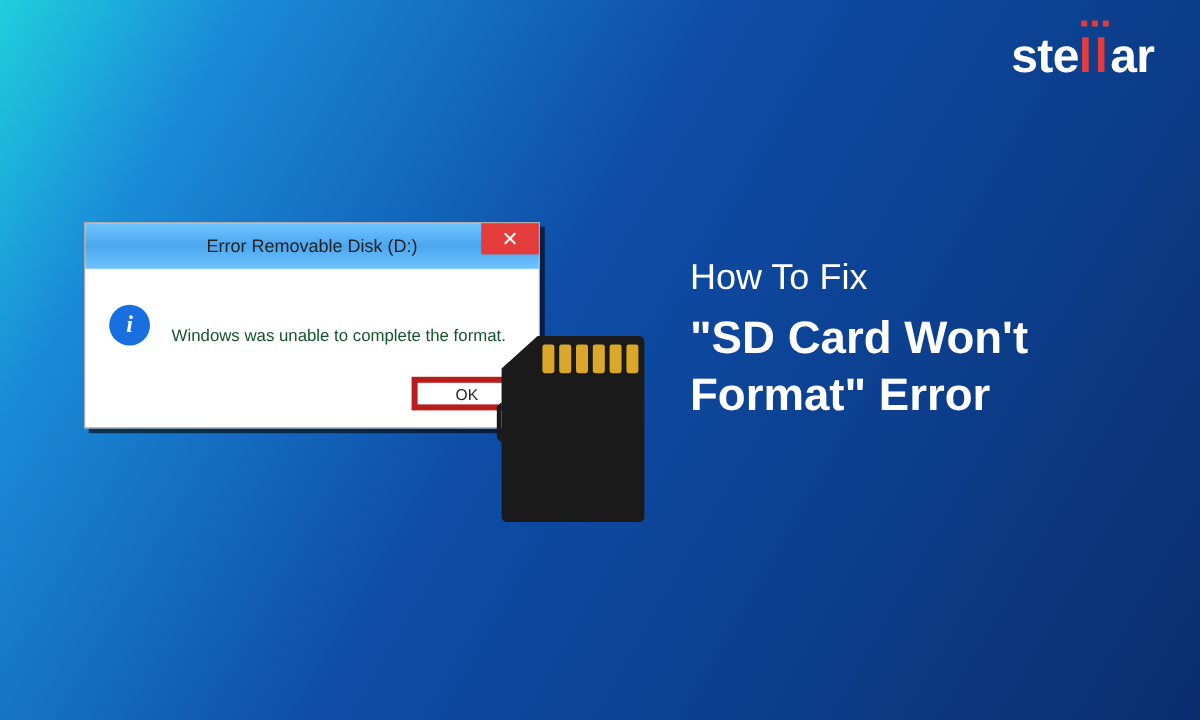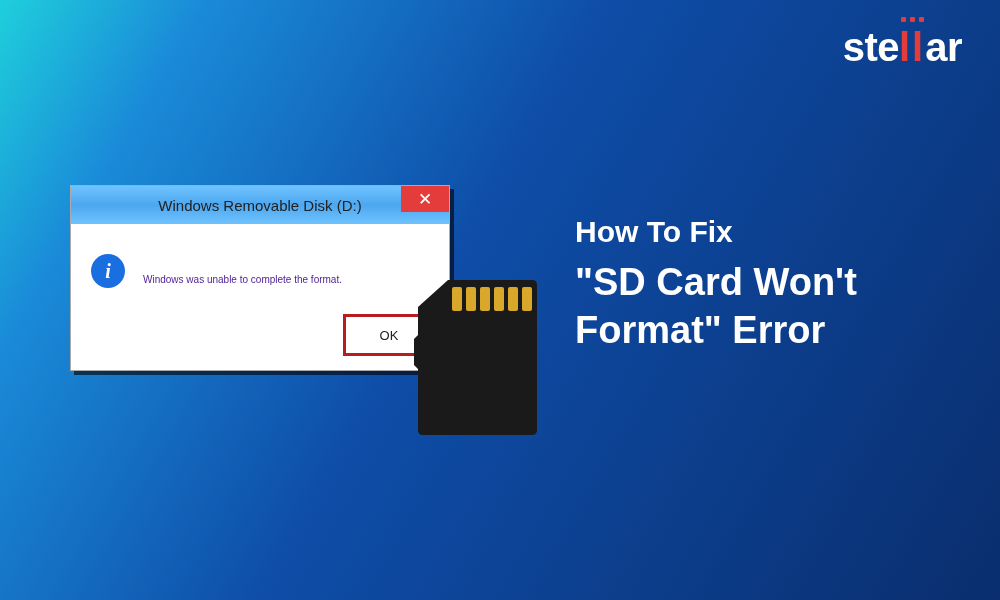--- a/index.html
+++ b/index.html
@@ -84,34 +84,34 @@
     }
     .info-icon {
       width: 34px; height: 34px;
       border-radius: 50%;
       background: #1a6fe0;
       display: flex; align-items: center; justify-content: center;
       color: #fff; font-family: Georgia, serif; font-style: italic; font-weight: bold; font-size: 20px;
       flex-shrink: 0;
     }
     .dialog-msg {
-      font-size: 10px;
-      color: #4c1d95;
+      font-size: 14px;
+      color: #14532d;
       margin-top: 16px;
     }
     .dialog-buttons {
       display: flex;
       justify-content: flex-end;
       padding: 0 14px 14px 0;
     }
     .ok-btn {
       min-width: 92px;
-      height: 42px;
+      height: 28px;
       background: #fff;
-      border: 3px solid #b91c1c;
+      border: 5px solid #b91c1c;
       font-size: 13px;
       color: #222;
       cursor: pointer;
       font-family: inherit;
     }
     .sdcard {
       position: absolute;
       left: 410px;
       top: 275px;
       width: 135px;
@@ -120,21 +120,21 @@
     .headline {
       position: absolute;
       left: 575px;
       top: 215px;
       width: 400px;
       color: #fff;
       font-family: Arial, Helvetica, sans-serif;
     }
     .headline .line1 {
       font-size: 30px;
-      font-weight: 700;
+      font-weight: 400;
       margin-bottom: 10px;
     }
     .headline .line2 {
       font-size: 38px;
       font-weight: 800;
       line-height: 1.25;
     }
   </style>
 </head>
 <body>
@@ -143,21 +143,21 @@
   <div class="dots">
       <span></span>
       <span></span>
       <span></span>
     </div>
   <span>ste</span><span class="ll">ll</span><span>ar</span>
 </div>
 
 <div class="dialog">
   <div class="titlebar">
-    <span class="titlebar-text">Windows Removable Disk (D:)</span>
+    <span class="titlebar-text">Error Removable Disk (D:)</span>
     <div class="close-btn">
       <span>✕</span>
     </div>
   </div>
   <div class="dialog-body">
     <div class="info-icon">
       <span>i</span>
     </div>
     <div class="dialog-msg">Windows was unable to complete the format.</div>
   </div>

